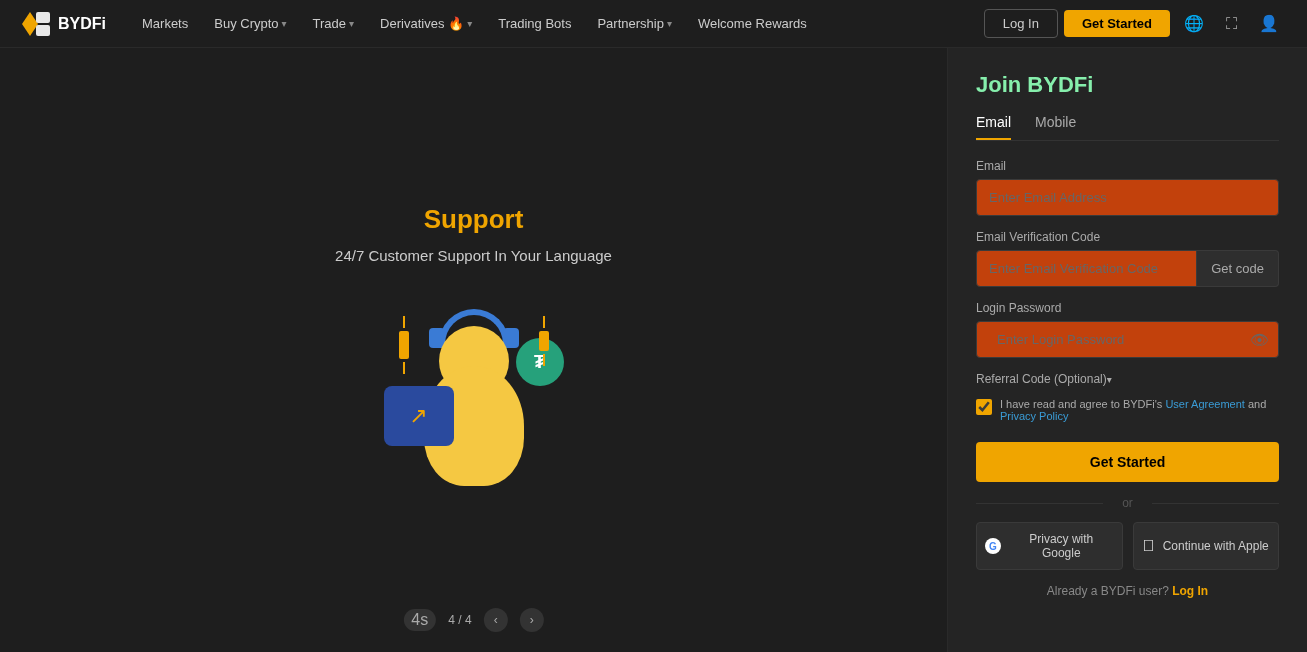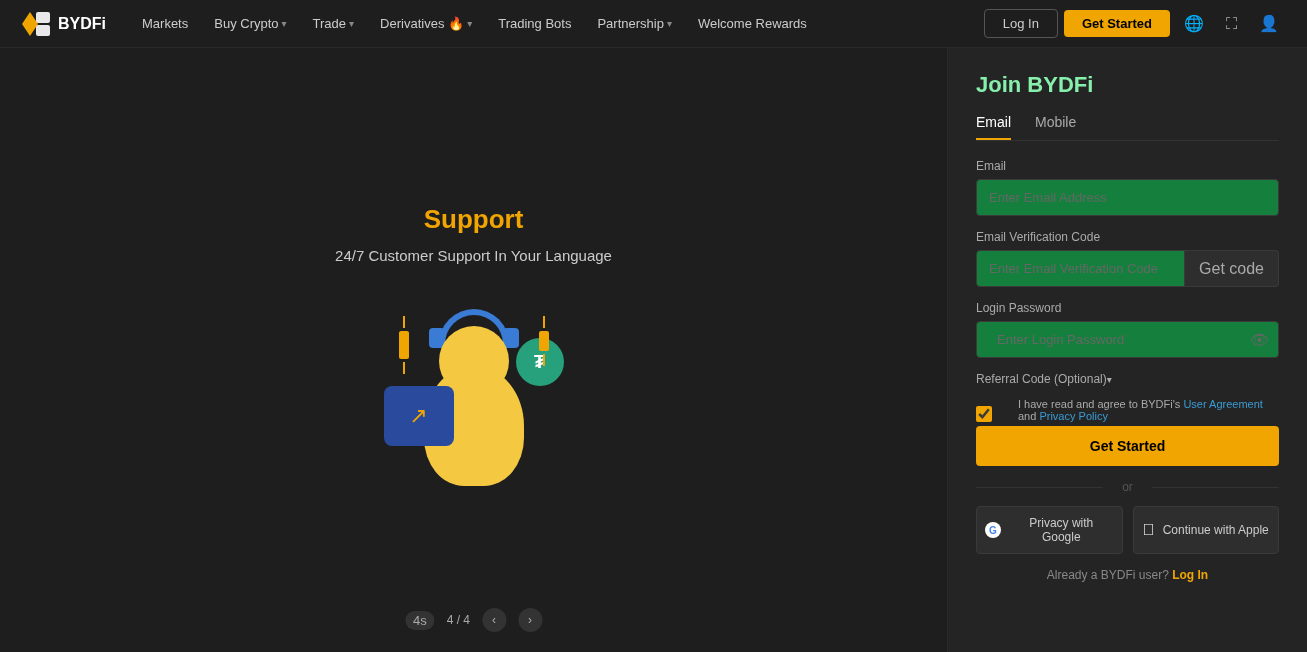--- a/index.html
+++ b/index.html
@@ -234,21 +234,21 @@
       left: 50%;
       transform: translateX(-50%);
       display: flex;
       align-items: center;
       gap: 12px;
     }
     .timer-badge {
       background: #333;
       border-radius: 12px;
       padding: 2px 8px;
-      font-size: 13px;
+      font-size: 16px;
       color: #aaa;
     }
     .page-indicator {
       font-size: 12px;
       color: #aaa;
     }
     .carousel-btn {
       background: #333;
       border: none;
       color: #aaa;
@@ -297,21 +297,21 @@
       margin-bottom: 14px;
     }
     .form-label {
       font-size: 12px;
       color: #aaa;
       margin-bottom: 6px;
       display: block;
     }
     .form-input {
       width: 100%;
-      background: #15803d;
+      background: #c2410c;
       border: 1px solid #3a3a3a;
       border-radius: 4px;
       padding: 10px 12px;
       color: #ccc;
       font-size: 13px;
       outline: none;
     }
     .form-input::placeholder { color: #666; }
     .input-with-btn {
       display: flex;
@@ -322,21 +322,21 @@
       flex: 1;
     }
     .get-code-btn {
       background: #2e2e2e;
       border: 1px solid #3a3a3a;
       border-left: none;
       border-radius: 0 4px 4px 0;
       color: #aaa;
       padding: 0 14px;
       cursor: pointer;
-      font-size: 16px;
+      font-size: 13px;
       white-space: nowrap;
     }
     .input-password-wrap {
       position: relative;
     }
     .input-password-wrap .form-input {
       padding-right: 36px;
       padding-left: 20px;
     }
     .eye-icon {
@@ -352,23 +352,23 @@
       display: flex;
       align-items: center;
       margin-bottom: 12px;
       cursor: pointer;
       color: #aaa;
       font-size: 12px;
     }
     .referral-arrow { font-size: 10px; }
     .agree-row {
       display: flex;
-      align-items: flex-end;
-      gap: 26px;
-      margin-bottom: 4px;
+      align-items: flex-start;
+      gap: 8px;
+      margin-bottom: 20px;
       font-size: 11px;
       color: #aaa;
     }
     .agree-checkbox {
       width: 16px;
       height: 16px;
       accent-color: #f0a500;
       flex-shrink: 0;
       margin-top: 1px;
     }

